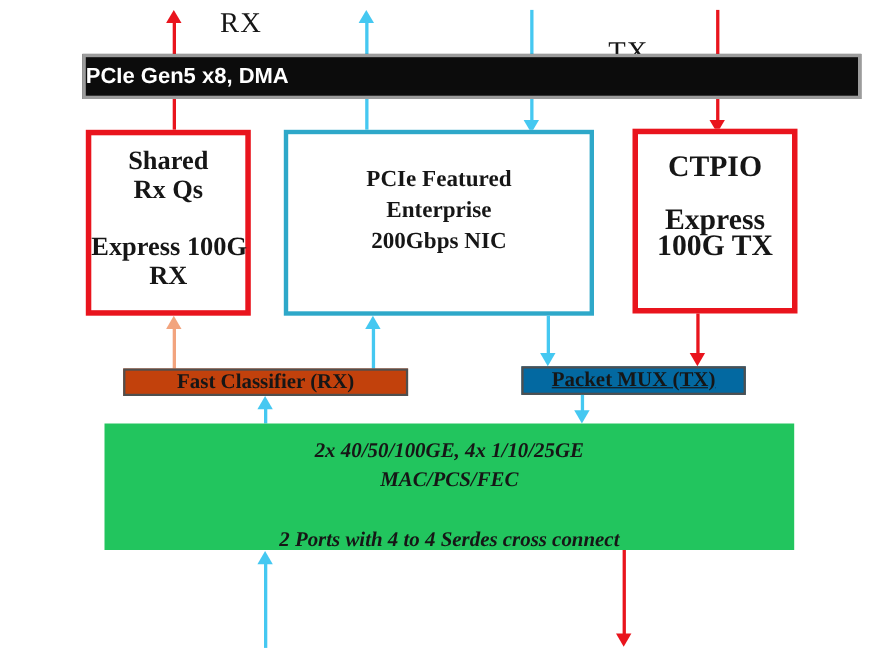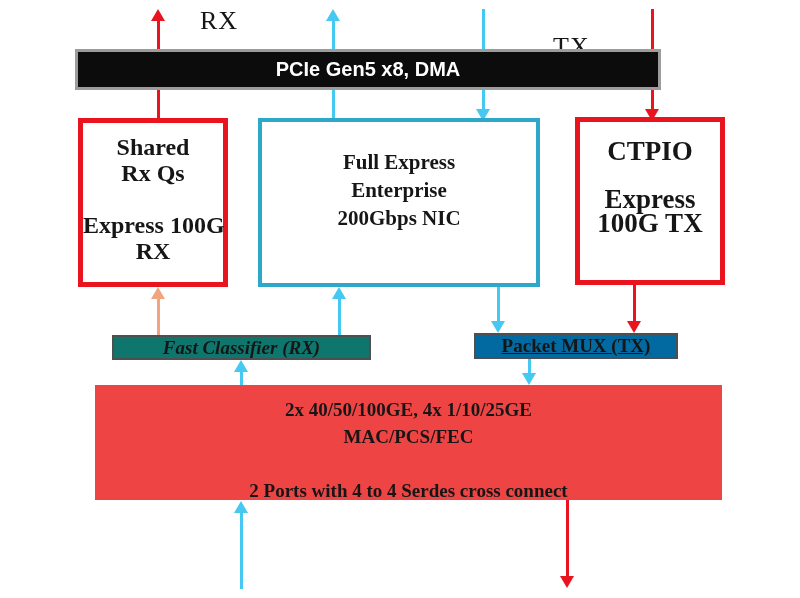--- a/index.html
+++ b/index.html
@@ -12,24 +12,24 @@
   }
   
   .toplabel{
     position:absolute;
     font-size:26px;
     letter-spacing:1px;
   }
   
   .pcie{
     position:absolute;
-    left:75px;top:49px;width:586px;height:41px;
+    left:75px;top:49px;width:708px;height:41px;
     box-sizing:border-box;
     border:3px solid transparent;
-    display:flex;align-items:center;justify-content:center;
+    display:flex;align-items:center;
   }
   .pcie span{
     color:#ffffff;
     font-family:"Liberation Sans", sans-serif;
     font-weight:bold;
     font-size:20px;
   }
   
   .obox{
     position:absolute;
@@ -110,21 +110,21 @@
 
   <div class="obox rxq" style="border-color: rgb(233, 20, 29);">
     <div class="bl">Shared</div>
     <div class="bl">Rx Qs</div>
     <div class="bl"></div>
     <div class="bl">Express 100G</div>
     <div class="bl">RX</div>
   </div>
 
   <div class="obox nicb" style="border-color: rgb(46, 168, 201);">
-    <div class="bl">Full Express</div>
+    <div class="bl">PCIe Featured</div>
     <div class="bl">Enterprise</div>
     <div class="bl">200Gbps NIC</div>
   </div>
 
   <div class="obox ctpio" style="border-color: rgb(233, 20, 29);">
     <div class="bl">CTPIO</div>
     <div class="bl"></div>
     <div class="bl">Express</div>
     <div class="bl">100G TX</div>
   </div>
@@ -135,35 +135,35 @@
   <div class="arrow up" style="left: 338px; top: 287px; height: 48px; color: rgb(69, 200, 241);">
       <i class="s"></i>
     </div>
   <div class="arrow down" style="left: 497px; top: 287px; height: 46px; color: rgb(69, 200, 241);">
       <i class="s"></i>
     </div>
   <div class="arrow down" style="left: 633px; top: 285px; height: 48px; color: rgb(233, 20, 29);">
       <i class="s"></i>
     </div>
 
-  <div class="gbox classifier" style="border-color: rgb(79, 79, 79); background-color: #0f766e; font-style: italic;">
+  <div class="gbox classifier" style="border-color: rgb(79, 79, 79); background-color: #c2410c;">
     <span>Fast Classifier (RX)</span>
   </div>
   <div class="gbox mux" style="border-color: rgb(79, 79, 79); background-color: #0369a1; text-decoration: underline;">
     <span>Packet MUX (TX)</span>
   </div>
 
   <div class="arrow up" style="left: 240px; top: 360px; height: 25px; color: rgb(69, 200, 241);">
       <i class="s"></i>
     </div>
   <div class="arrow down" style="left: 528px; top: 359px; height: 26px; color: rgb(69, 200, 241);">
       <i class="s"></i>
     </div>
 
-  <div class="gbox macbox" style="background-color: #ef4444;">
+  <div class="gbox macbox" style="background-color: #22c55e; font-style: italic;">
     <div class="bl">2x 40/50/100GE, 4x 1/10/25GE</div>
     <div class="bl">MAC/PCS/FEC</div>
     <div class="bl"></div>
     <div class="bl">2 Ports with 4 to 4 Serdes cross connect</div>
   </div>
 
   <div class="arrow up" style="left: 240px; top: 501px; height: 88px; color: rgb(69, 200, 241);">
       <i class="s"></i>
     </div>
   <div class="arrow down" style="left: 566px; top: 500px; height: 88px; color: rgb(233, 20, 29);">

